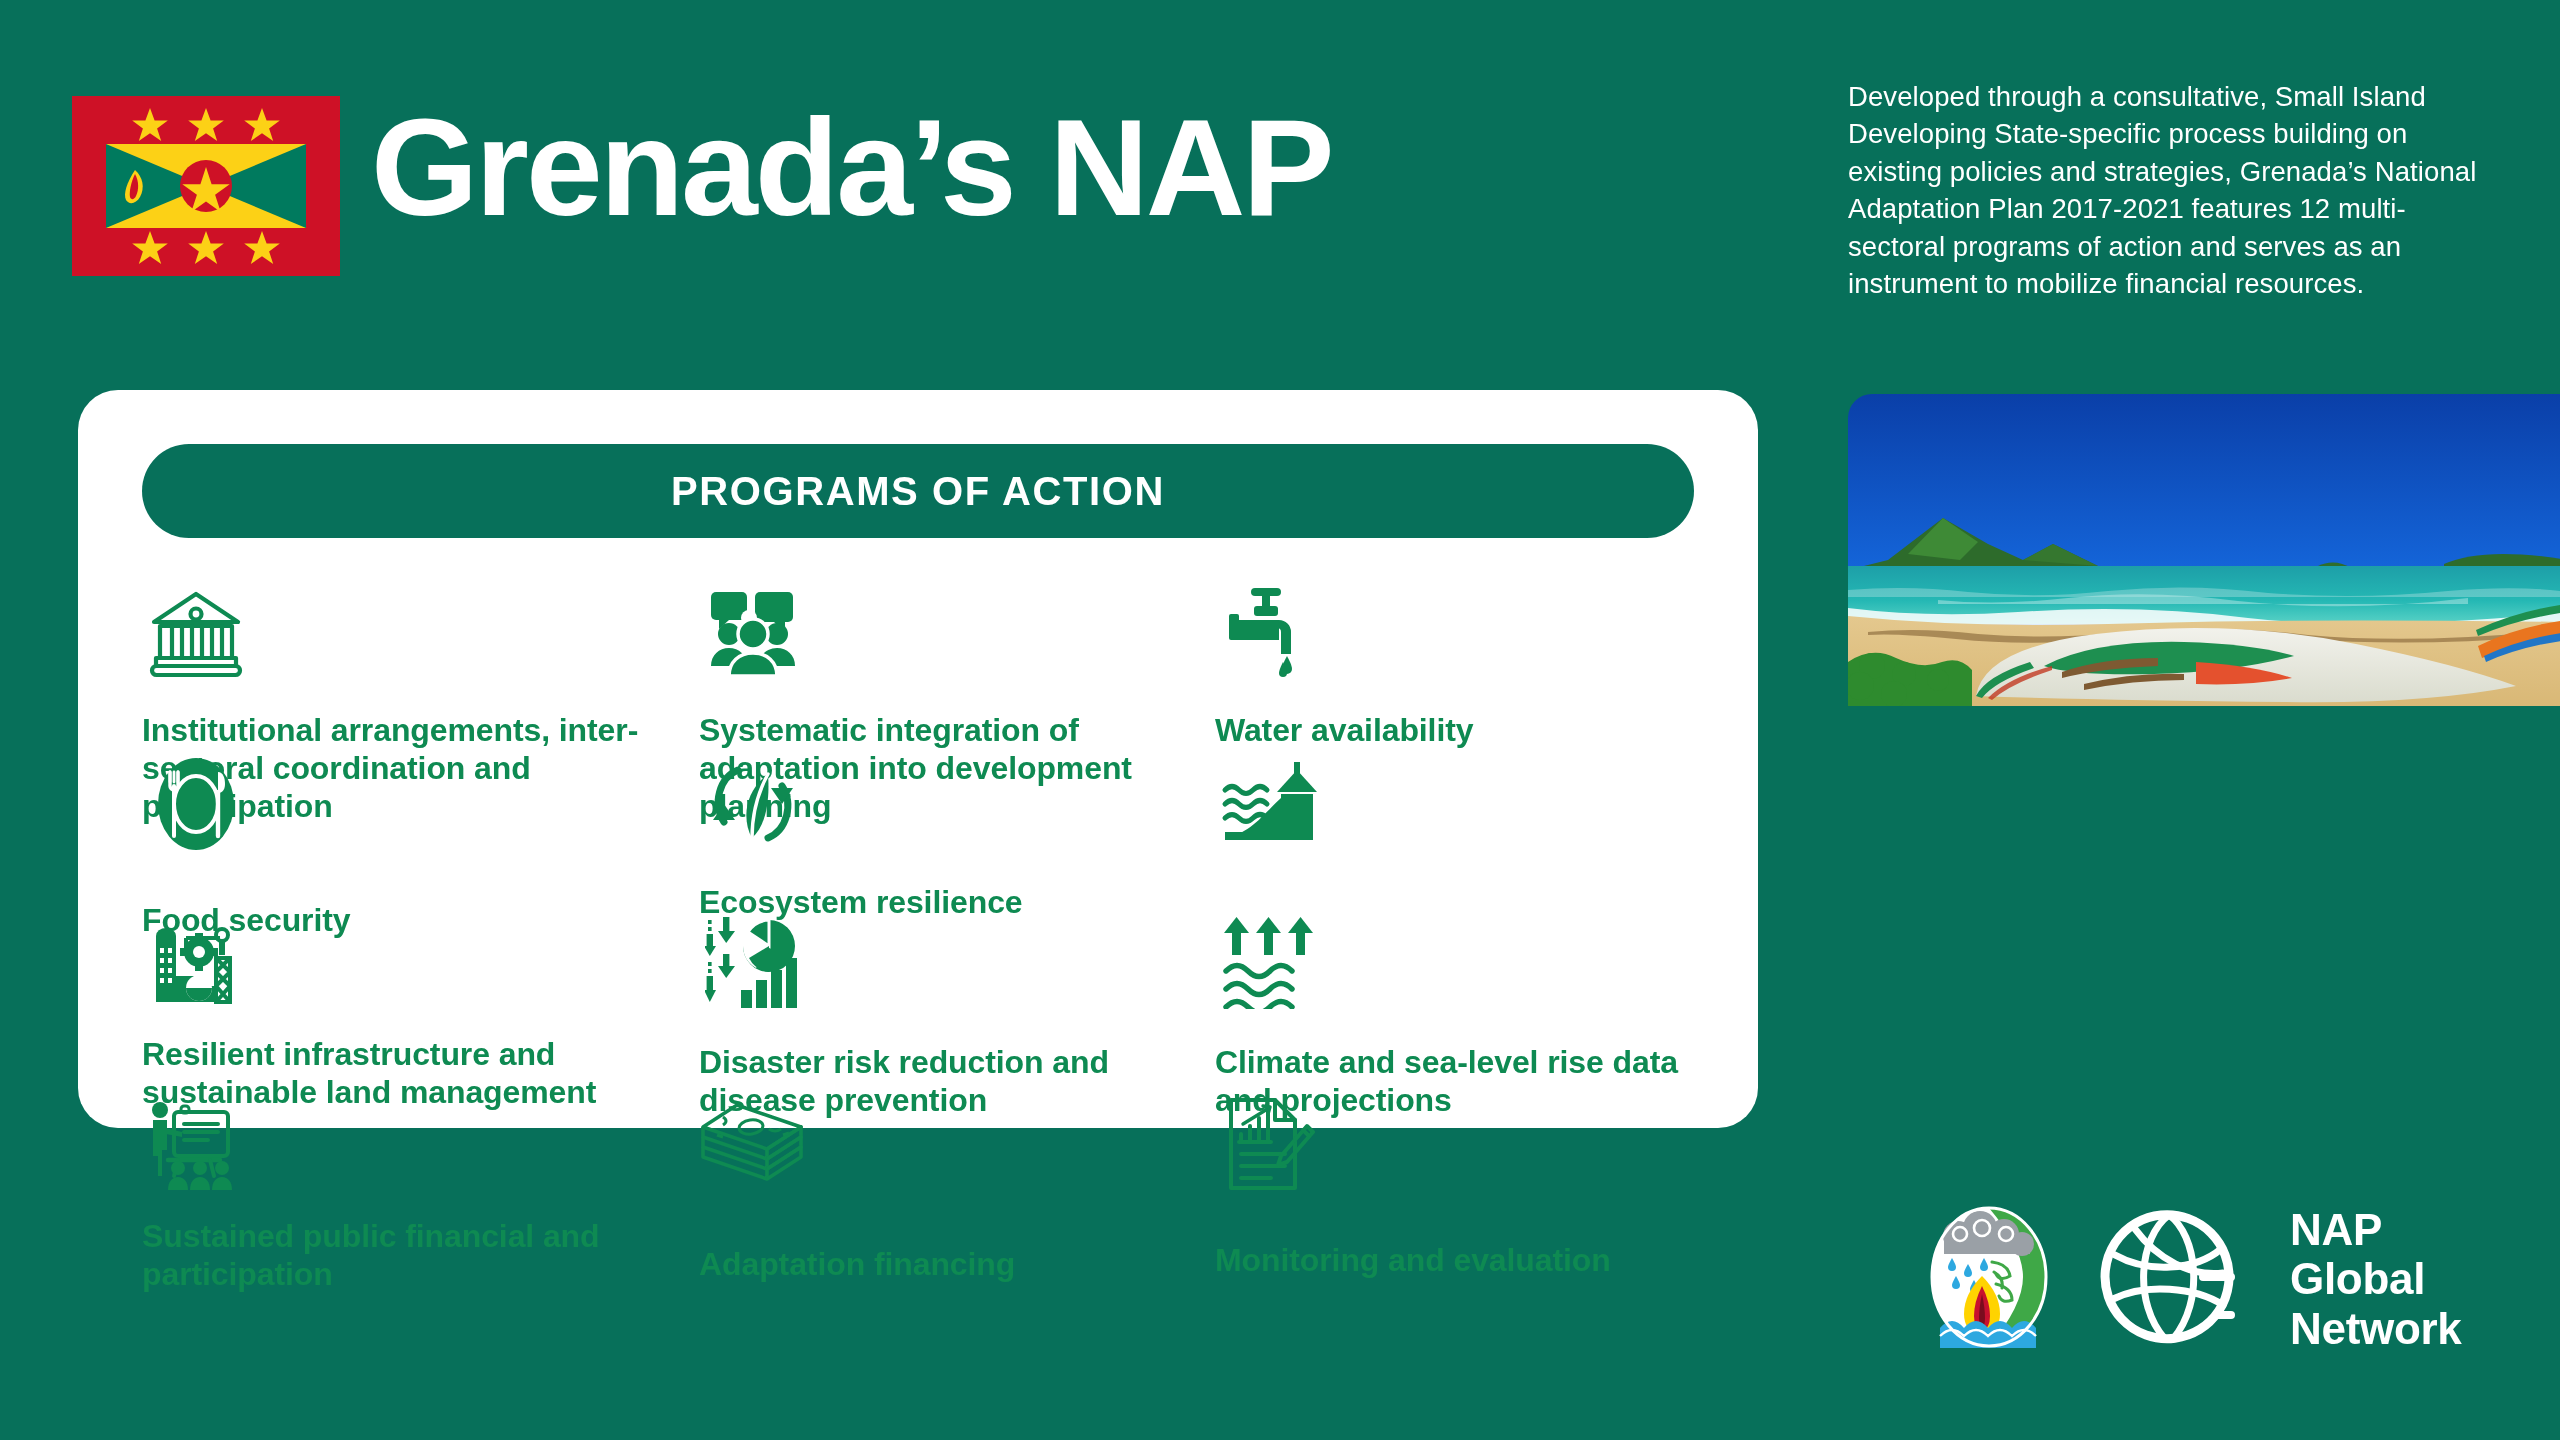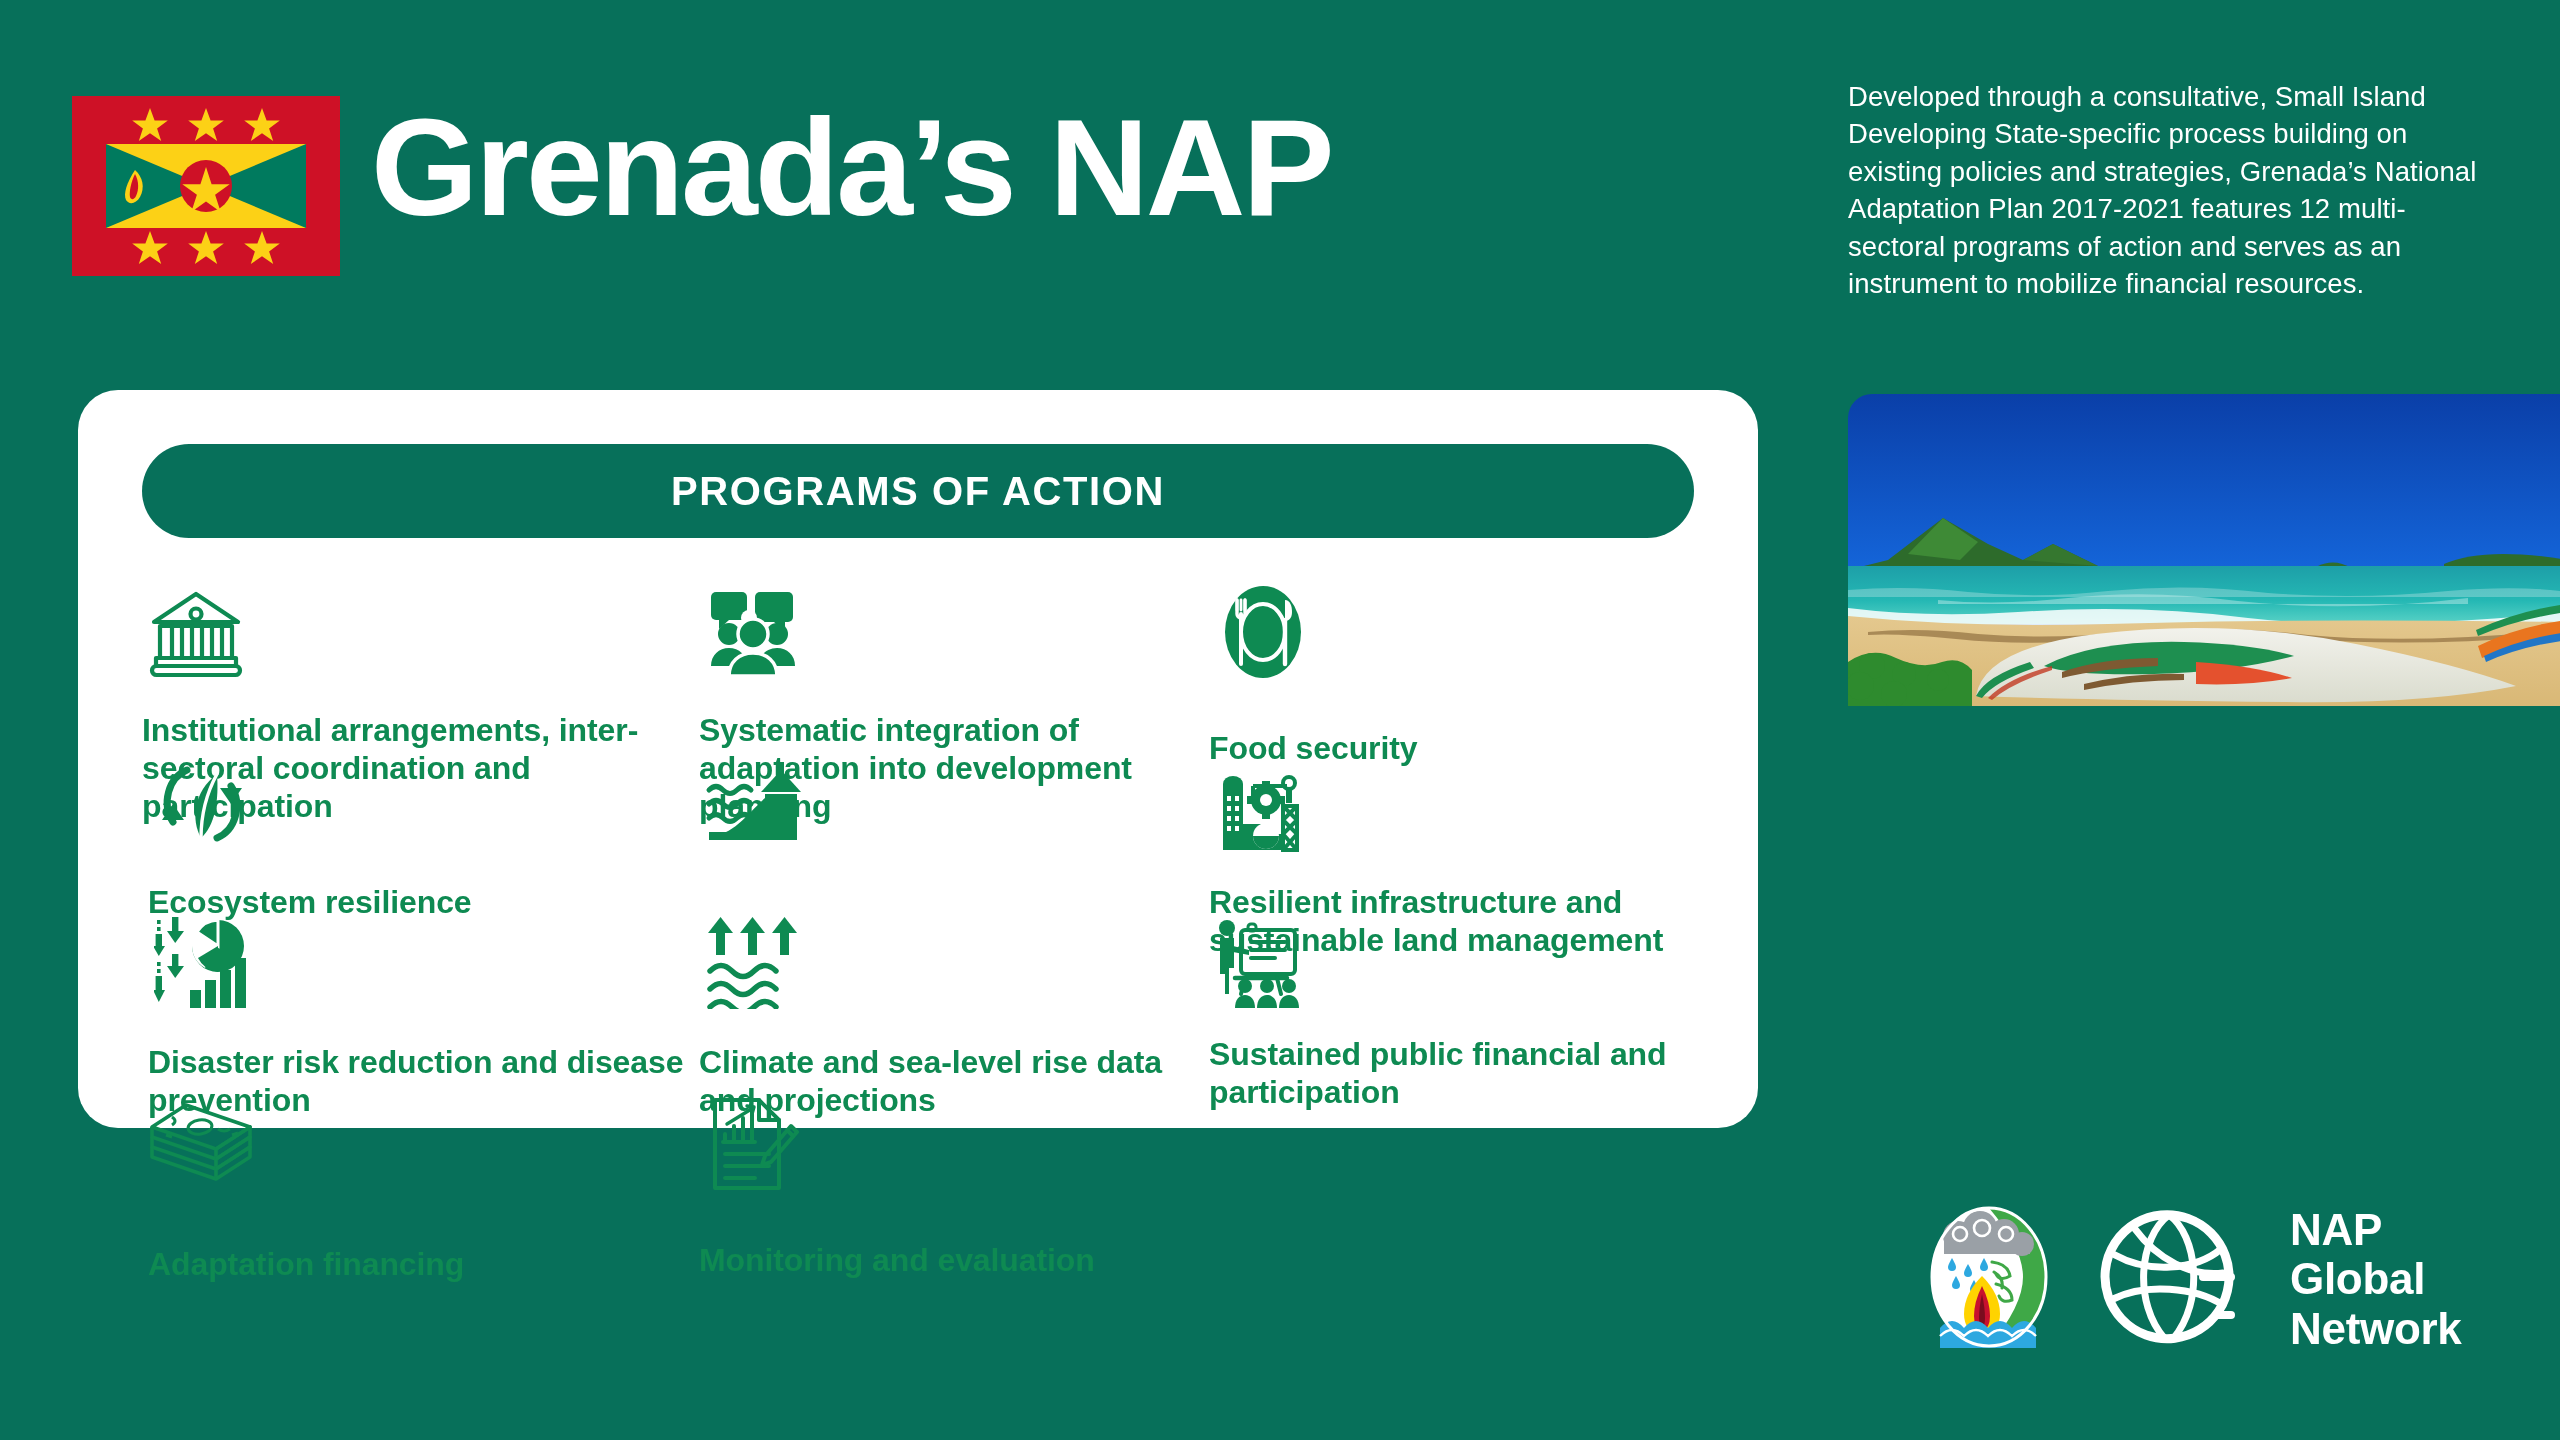--- a/index.html
+++ b/index.html
@@ -162,20 +162,35 @@
             <path d="M6 80 c0-11 8-18 18-18 s18 7 18 18 Z"></path>
             <circle cx="72" cy="48" r="11"></circle>
             <path d="M54 80 c0-11 8-18 18-18 s18 7 18 18 Z"></path>
             <circle cx="48" cy="48" r="15" stroke="#ffffff" stroke-width="3.5"></circle>
             <path d="M24 90 c0-14 10-23 24-23 s24 9 24 23 Z" stroke="#ffffff" stroke-width="3.5"></path>
           </svg>
         </span>
         <span class="lbl">Systematic integration of adaptation into development planning</span>
       </div>
 
+      <div class="cell r1 c3">
+        <span class="ico">
+          <svg width="92" height="100" viewBox="0 0 92 100" fill="#0E8A52">
+            <rect x="28" y="4" width="30" height="8" rx="4"></rect>
+            <rect x="39" y="10" width="8" height="14"></rect>
+            <rect x="31" y="22" width="24" height="10" rx="3"></rect>
+            <rect x="6" y="30" width="10" height="26" rx="2"></rect>
+            <path d="M12 36 h44 a12 12 0 0 1 12 12 v22 h-10 V48 a4 4 0 0 0 -4 -4 H12 Z"></path>
+            <rect x="12" y="36" width="44" height="20"></rect>
+            <path d="M64 72 q5 9 5 13 a5 5 0 0 1 -10 0 q0-4 5-13"></path>
+            <path d="M60 78 q4 8 4 11 a4 4 0 0 1 -8 0 q0-3 4-11" fill="#0E8A52"></path>
+          </svg>
+        </span>
+        <span class="lbl">Water availability</span>
+      </div>
 
       <div class="cell r2 c1">
         <span class="ico">
           <svg width="84" height="96" viewBox="0 0 84 96" fill="#0E8A52">
             <ellipse cx="42" cy="48" rx="38" ry="46"></ellipse>
             <ellipse cx="42" cy="48" rx="22" ry="28" fill="none" stroke="#ffffff" stroke-width="4"></ellipse>
             <path d="M16 16 v14 a4 4 0 0 0 8 0 V16" fill="none" stroke="#ffffff" stroke-width="3.4" stroke-linecap="round"></path>
             <path d="M16 16 v10 M20 16 v10 M24 16 v10" stroke="#ffffff" stroke-width="2.8" stroke-linecap="round"></path>
             <path d="M20 30 v50" stroke="#ffffff" stroke-width="4" stroke-linecap="round"></path>
             <path d="M64 16 c5 0 7 6 7 12 s-3 9 -7 9 Z" fill="#ffffff"></path>

